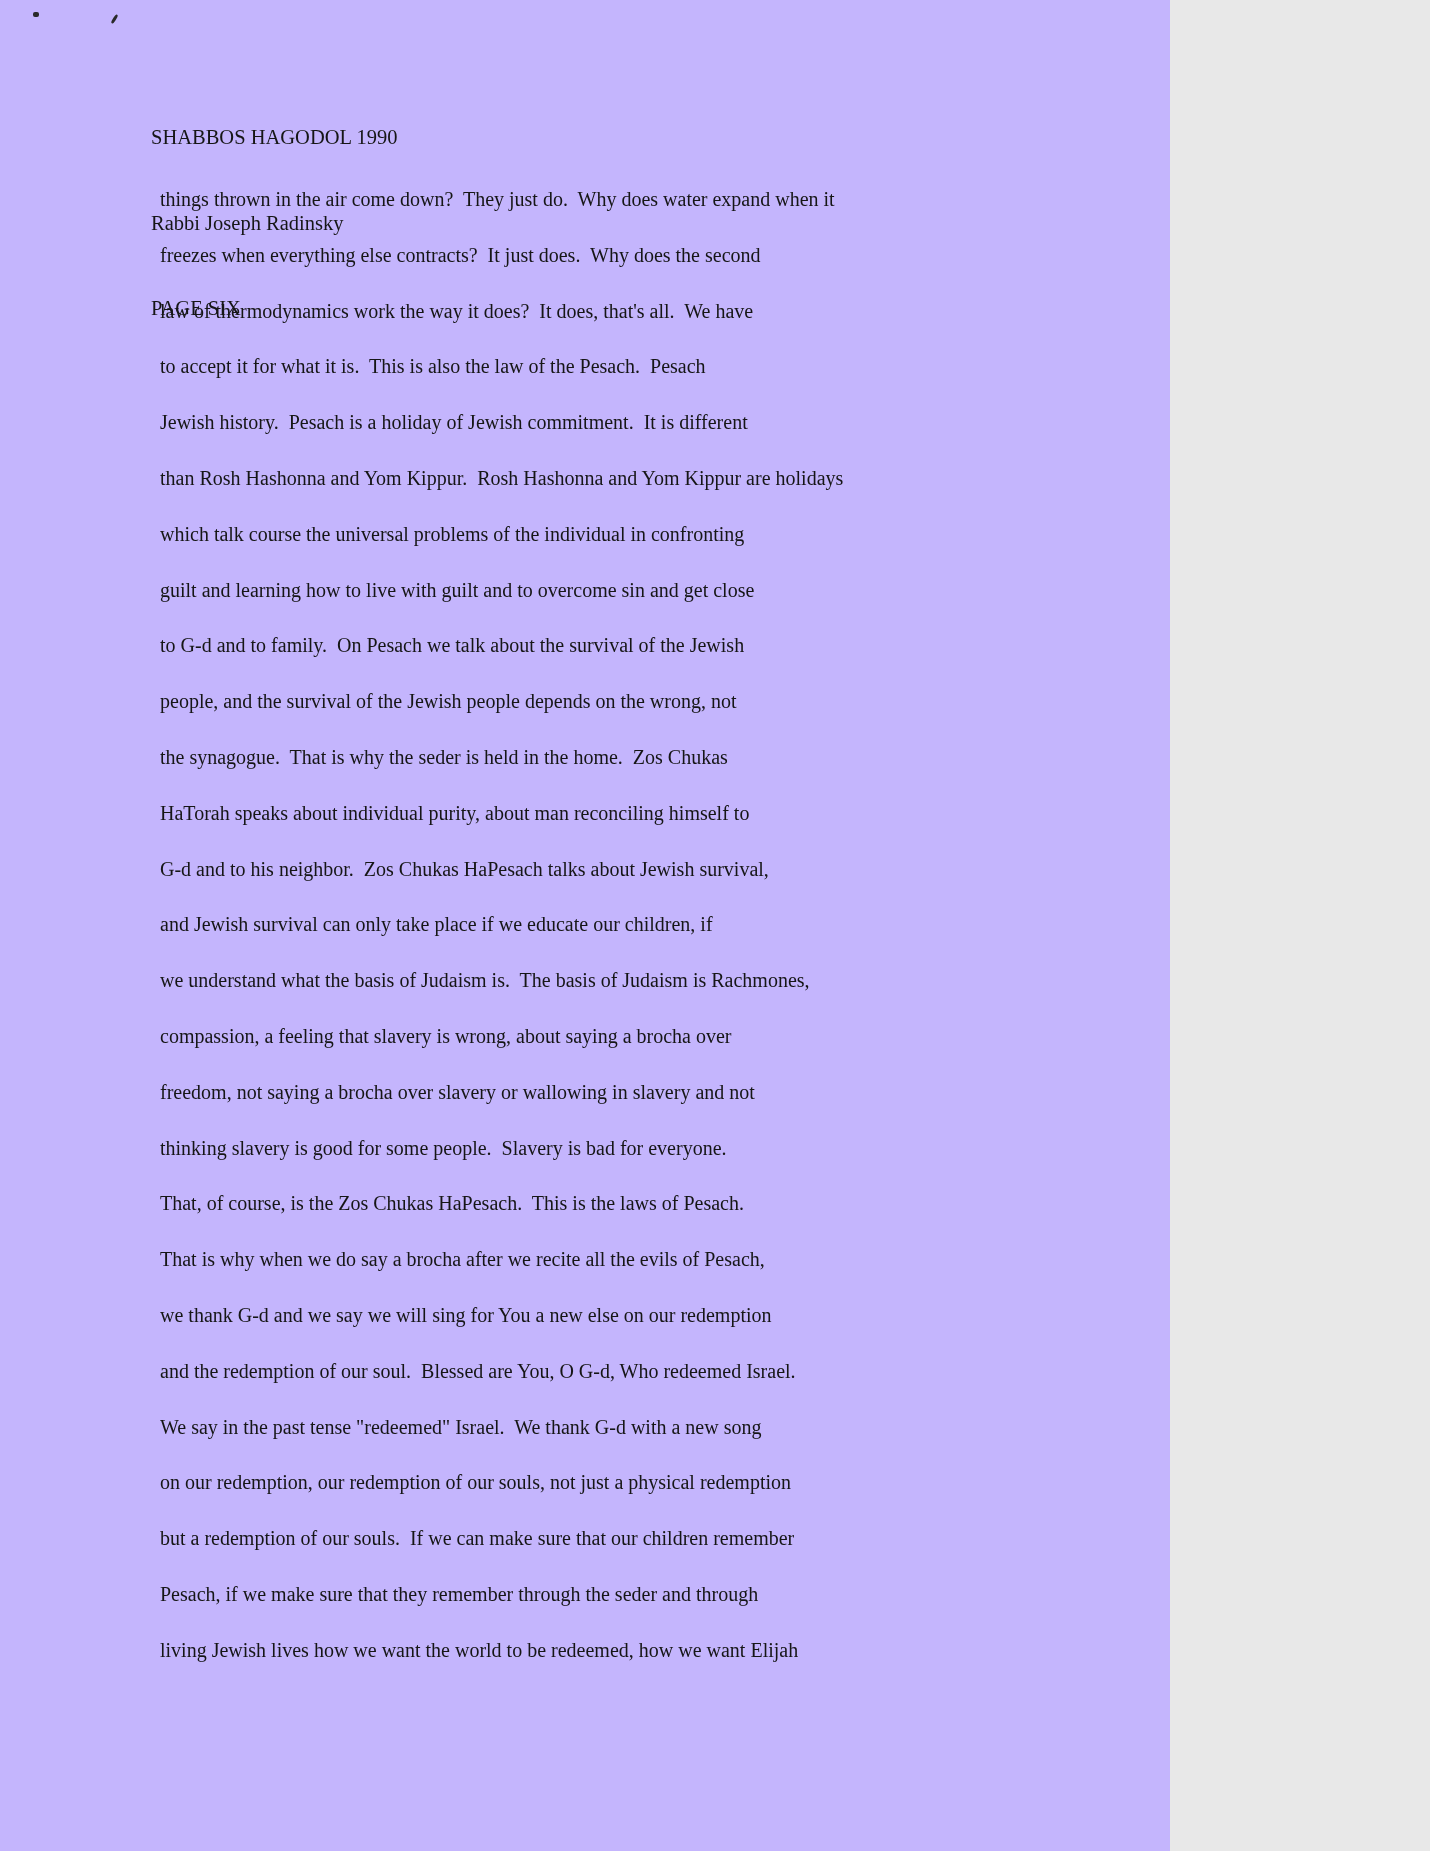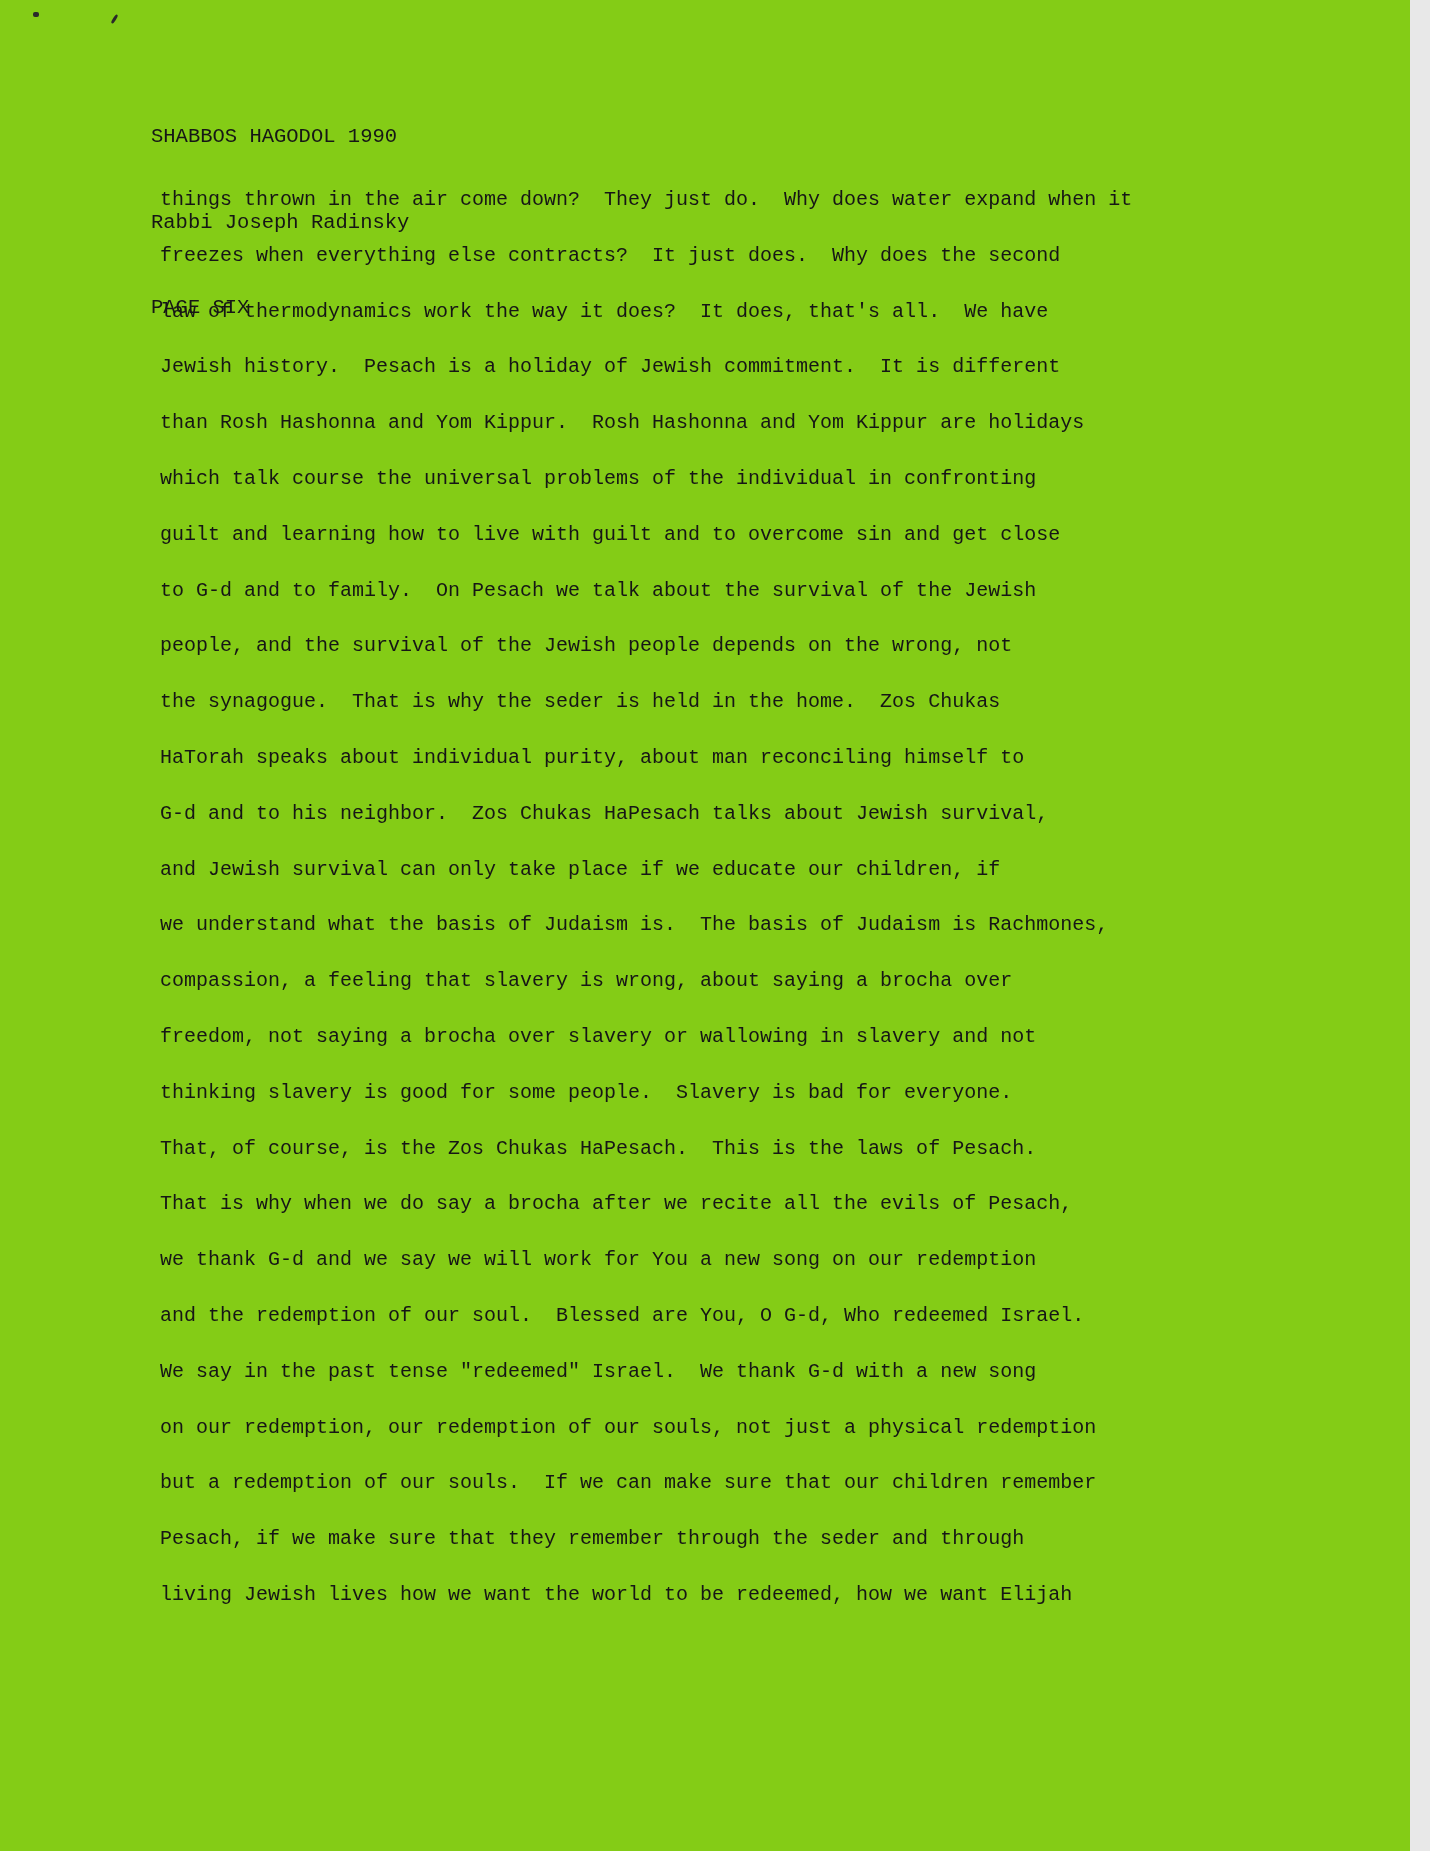--- a/index.html
+++ b/index.html
@@ -2,25 +2,25 @@
 <html><head>
 <meta charset="utf-8">
 <style>
   html, body {
     margin: 0;
     padding: 0;
     background: #e8e8e8;
   }
   .page {
     position: relative;
-    width: 1410px;
+    width: 1170px;
     height: 1851px;
-    background: #84cc16;
+    background: #c4b5fd;
     overflow: hidden;
-    font-family: Liberation Mono, monospace;
+    font-family: Liberation Serif, serif;
     color: #161616;
   }
   .speck {
     position: absolute;
     background: #2a2a2a;
     border-radius: 2px;
   }
   .speck1 { left: 33px; top: 12px; width: 6px; height: 5px; }
   .speck2 {
     left: 113px; top: 14px; width: 3px; height: 10px;
@@ -59,37 +59,38 @@
   <header class="doc-header">
     <div>SHABBOS HAGODOL 1990</div>
     <div>Rabbi Joseph Radinsky</div>
     <div>PAGE SIX</div>
   </header>
 
   <main class="doc-body" id="body-lines">
       <div class="line">things thrown in the air come down?  They just do.  Why does water expand when it</div>
       <div class="line">freezes when everything else contracts?  It just does.  Why does the second</div>
       <div class="line">law of thermodynamics work the way it does?  It does, that's all.  We have</div>
+      <div class="line">to accept it for what it is.  This is also the law of the Pesach.  Pesach</div>
       <div class="line">Jewish history.  Pesach is a holiday of Jewish commitment.  It is different</div>
       <div class="line">than Rosh Hashonna and Yom Kippur.  Rosh Hashonna and Yom Kippur are holidays</div>
       <div class="line">which talk course the universal problems of the individual in confronting</div>
       <div class="line">guilt and learning how to live with guilt and to overcome sin and get close</div>
       <div class="line">to G-d and to family.  On Pesach we talk about the survival of the Jewish</div>
       <div class="line">people, and the survival of the Jewish people depends on the wrong, not</div>
       <div class="line">the synagogue.  That is why the seder is held in the home.  Zos Chukas</div>
       <div class="line">HaTorah speaks about individual purity, about man reconciling himself to</div>
       <div class="line">G-d and to his neighbor.  Zos Chukas HaPesach talks about Jewish survival,</div>
       <div class="line">and Jewish survival can only take place if we educate our children, if</div>
       <div class="line">we understand what the basis of Judaism is.  The basis of Judaism is Rachmones,</div>
       <div class="line">compassion, a feeling that slavery is wrong, about saying a brocha over</div>
       <div class="line">freedom, not saying a brocha over slavery or wallowing in slavery and not</div>
       <div class="line">thinking slavery is good for some people.  Slavery is bad for everyone.</div>
       <div class="line">That, of course, is the Zos Chukas HaPesach.  This is the laws of Pesach.</div>
       <div class="line">That is why when we do say a brocha after we recite all the evils of Pesach,</div>
-      <div class="line">we thank G-d and we say we will work for You a new song on our redemption</div>
+      <div class="line">we thank G-d and we say we will sing for You a new else on our redemption</div>
       <div class="line">and the redemption of our soul.  Blessed are You, O G-d, Who redeemed Israel.</div>
       <div class="line">We say in the past tense "redeemed" Israel.  We thank G-d with a new song</div>
       <div class="line">on our redemption, our redemption of our souls, not just a physical redemption</div>
       <div class="line">but a redemption of our souls.  If we can make sure that our children remember</div>
       <div class="line">Pesach, if we make sure that they remember through the seder and through</div>
       <div class="line">living Jewish lives how we want the world to be redeemed, how we want Elijah</div>
     </main>
 </div>
 
 </body></html>

